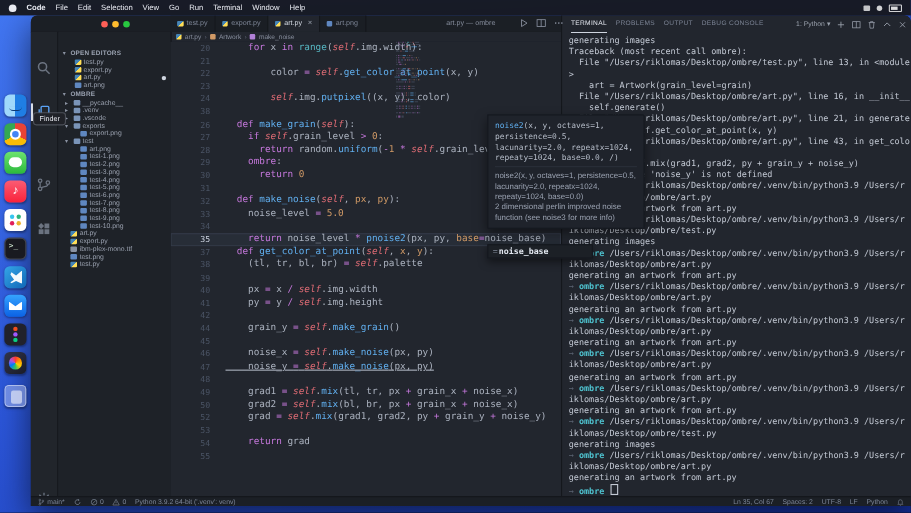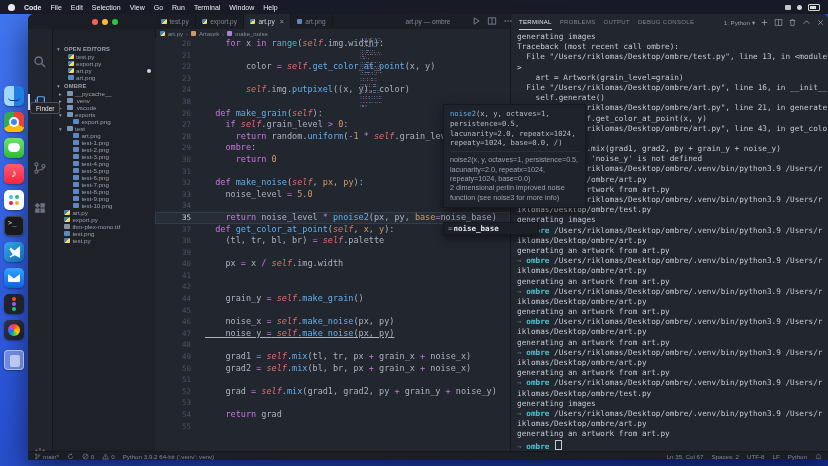--- a/index.html
+++ b/index.html
@@ -397,30 +397,29 @@
       <div class="eline"><span class="gut">30</span><span class="code" style="margin-left: 6px;"><span class="tok-t">      </span><span class="tok-k">return</span><span class="tok-t"> </span><span class="tok-n">0</span></span></div>
       <div class="eline"><span class="gut">31</span><span class="code" style="margin-left: 6px;"></span></div>
       <div class="eline"><span class="gut">32</span><span class="code" style="margin-left: 6px;"><span class="tok-t">  </span><span class="tok-k">def</span><span class="tok-t"> </span><span class="tok-f">make_noise</span><span class="tok-t">(</span><span class="tok-s">self</span><span class="tok-t">, </span><span class="tok-p">px</span><span class="tok-t">, </span><span class="tok-p">py</span><span class="tok-t">):</span></span></div>
       <div class="eline"><span class="gut">33</span><span class="code" style="margin-left: 6px;"><span class="tok-t">    noise_level </span><span class="tok-o">=</span><span class="tok-t"> </span><span class="tok-n">5.0</span></span></div>
       <div class="eline"><span class="gut">34</span></div>
       <div class="eline cur-line"><span class="gut">35</span><span class="code" style="margin-left: 6px;"><span class="tok-t">    </span><span class="tok-k">return</span><span class="tok-t"> noise_level </span><span class="tok-o">*</span><span class="tok-t"> </span><span class="tok-f">pnoise2</span><span class="tok-t">(px, py, </span><span class="tok-p">base</span><span class="tok-o">=</span><span class="tok-t">noise_base)</span></span></div>
       <div class="eline"><span class="gut">37</span><span class="code" style="margin-left: 6px;"><span class="tok-t">  </span><span class="tok-k">def</span><span class="tok-t"> </span><span class="tok-f">get_color_at_point</span><span class="tok-t">(</span><span class="tok-s">self</span><span class="tok-t">, </span><span class="tok-p">x</span><span class="tok-t">, </span><span class="tok-p">y</span><span class="tok-t">):</span></span></div>
       <div class="eline"><span class="gut">38</span><span class="code" style="margin-left: 6px;"><span class="tok-t">    (tl, tr, bl, br) </span><span class="tok-o">=</span><span class="tok-t"> </span><span class="tok-s">self</span><span class="tok-t">.palette</span></span></div>
       <div class="eline"><span class="gut">39</span><span class="code" style="margin-left: 6px;"></span></div>
       <div class="eline"><span class="gut">40</span><span class="code" style="margin-left: 6px;"><span class="tok-t">    px </span><span class="tok-o">=</span><span class="tok-t"> x </span><span class="tok-o">/</span><span class="tok-t"> </span><span class="tok-s">self</span><span class="tok-t">.img.width</span></span></div>
-      <div class="eline"><span class="gut">41</span></div>
+      <div class="eline"><span class="gut">41</span><span class="code" style="margin-left: 6px;"><span class="tok-t">    py </span><span class="tok-o">=</span><span class="tok-t"> y </span><span class="tok-o">/</span><span class="tok-t"> </span><span class="tok-s">self</span><span class="tok-t">.img.height</span></span></div>
       <div class="eline"><span class="gut">42</span><span class="code" style="margin-left: 6px;"></span></div>
       <div class="eline"><span class="gut">44</span><span class="code" style="margin-left: 6px;"><span class="tok-t">    grain_y </span><span class="tok-o">=</span><span class="tok-t"> </span><span class="tok-s">self</span><span class="tok-t">.</span><span class="tok-f">make_grain</span><span class="tok-t">()</span></span></div>
       <div class="eline"><span class="gut">45</span><span class="code" style="margin-left: 6px;"></span></div>
       <div class="eline"><span class="gut">46</span><span class="code" style="margin-left: 6px;"><span class="tok-t">    noise_x </span><span class="tok-o">=</span><span class="tok-t"> </span><span class="tok-s">self</span><span class="tok-t">.</span><span class="tok-f">make_noise</span><span class="tok-t">(px, py)</span></span></div>
       <div class="eline"><span class="gut">47</span><span class="code" style="margin-left: 6px; text-decoration: underline;"><span class="tok-t">    noise_y </span><span class="tok-o">=</span><span class="tok-t"> </span><span class="tok-s">self</span><span class="tok-t">.</span><span class="tok-f">make_noise</span><span class="tok-t">(px, py)</span></span></div>
       <div class="eline"><span class="gut">48</span><span class="code" style="margin-left: 6px;"></span></div>
       <div class="eline"><span class="gut">49</span><span class="code" style="margin-left: 6px;"><span class="tok-t">    grad1 </span><span class="tok-o">=</span><span class="tok-t"> </span><span class="tok-s">self</span><span class="tok-t">.</span><span class="tok-f">mix</span><span class="tok-t">(tl, tr, px </span><span class="tok-o">+</span><span class="tok-t"> grain_x </span><span class="tok-o">+</span><span class="tok-t"> noise_x)</span></span></div>
       <div class="eline"><span class="gut">50</span><span class="code" style="margin-left: 6px;"><span class="tok-t">    grad2 </span><span class="tok-o">=</span><span class="tok-t"> </span><span class="tok-s">self</span><span class="tok-t">.</span><span class="tok-f">mix</span><span class="tok-t">(bl, br, px </span><span class="tok-o">+</span><span class="tok-t"> grain_x </span><span class="tok-o">+</span><span class="tok-t"> noise_x)</span></span></div>
-      <div class="eline"><span class="gut">51</span><span class="code" style="margin-left: 6px;"></span></div>
       <div class="eline"><span class="gut">52</span><span class="code" style="margin-left: 6px;"><span class="tok-t">    grad </span><span class="tok-o">=</span><span class="tok-t"> </span><span class="tok-s">self</span><span class="tok-t">.</span><span class="tok-f">mix</span><span class="tok-t">(grad1, grad2, py </span><span class="tok-o">+</span><span class="tok-t"> grain_y </span><span class="tok-o">+</span><span class="tok-t"> noise_y)</span></span></div>
       <div class="eline"><span class="gut">53</span><span class="code" style="margin-left: 6px;"></span></div>
       <div class="eline"><span class="gut">54</span><span class="code" style="margin-left: 6px;"><span class="tok-t">    </span><span class="tok-k">return</span><span class="tok-t"> grad</span></span></div>
       <div class="eline"><span class="gut">55</span><span class="code" style="margin-left: 6px;"></span></div>
     </div>
   <div id="minimap">
       <div class="mm-line">
         <span class="mm-seg" style="width: 1.28px; background: rgb(78, 88, 108); opacity: 0.7;"></span>
         <span class="mm-seg" style="width: 1px; background: rgb(198, 120, 221); opacity: 0.7;"></span>
         <span class="mm-seg" style="width: 1px; background: rgb(78, 88, 108); opacity: 0.7;"></span>

